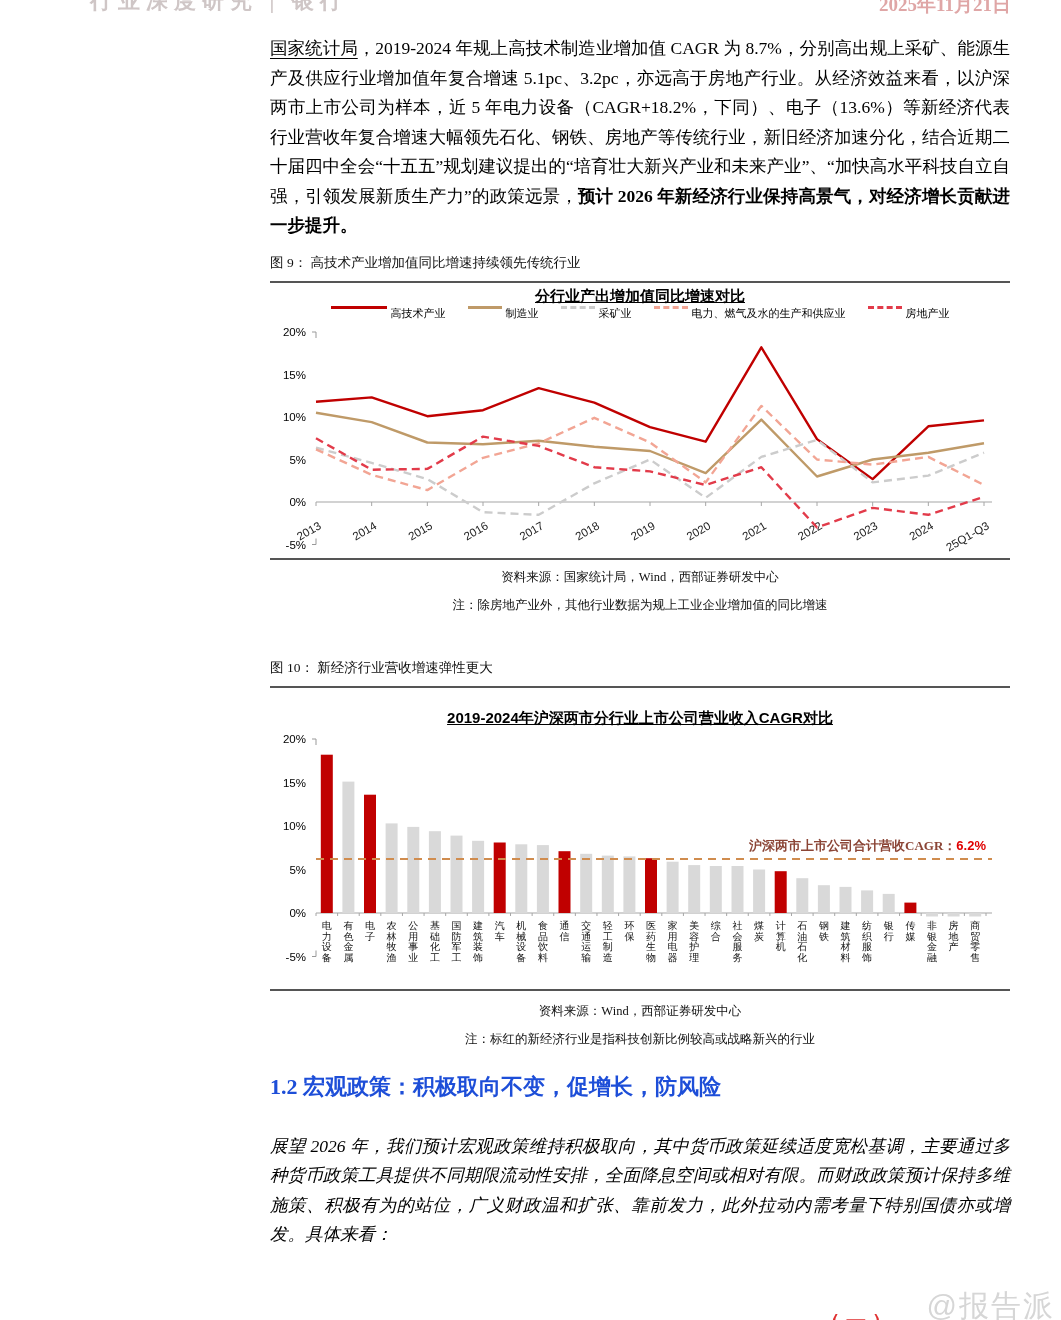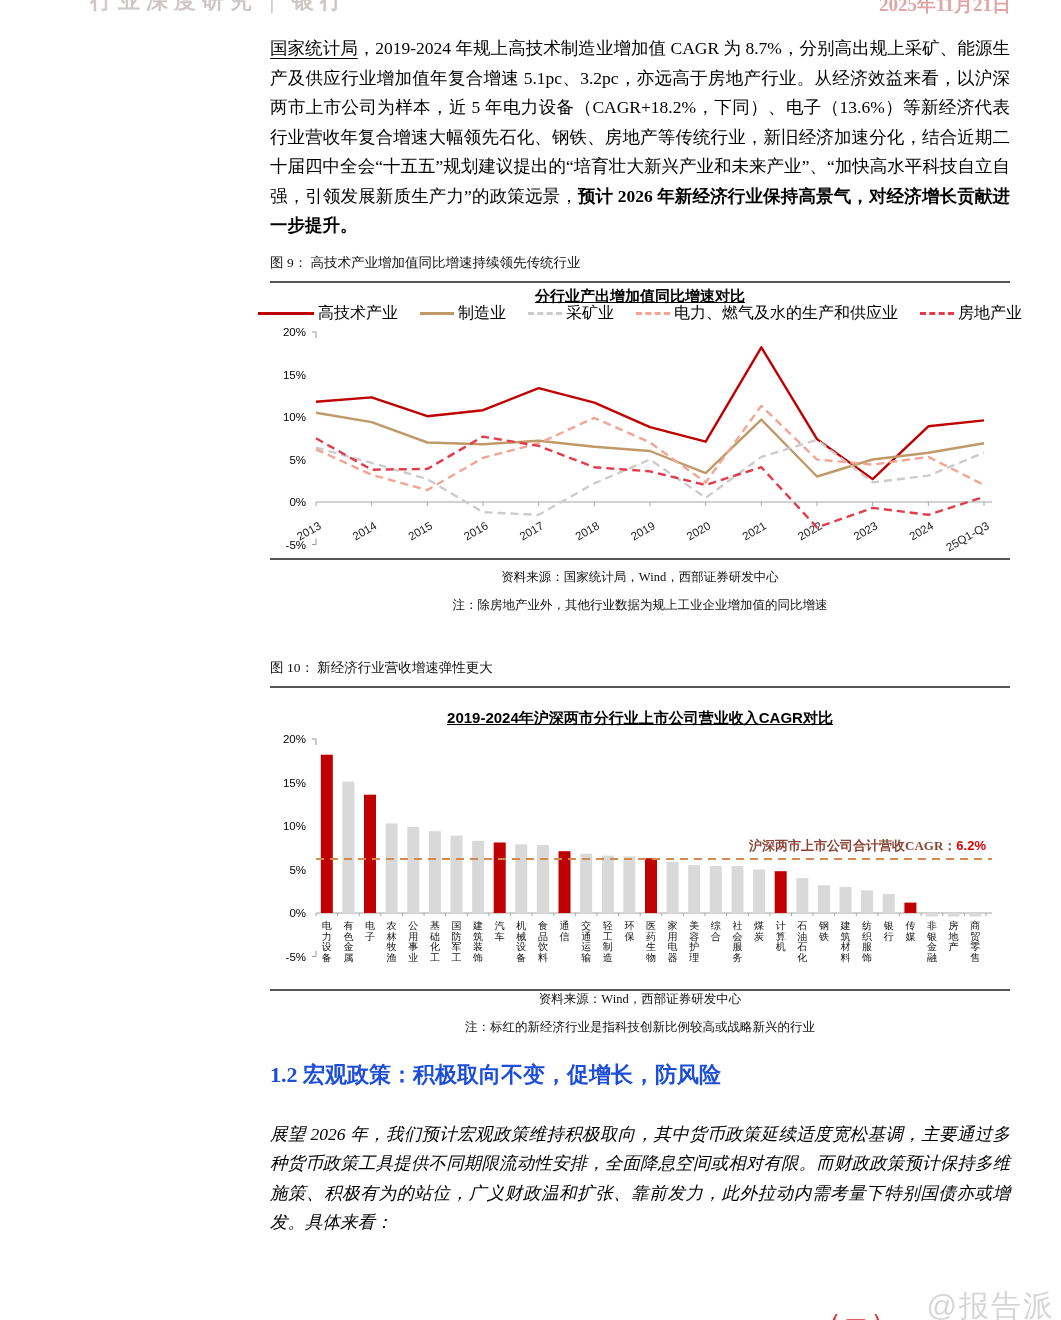--- a/index.html
+++ b/index.html
@@ -23,28 +23,28 @@
   .u{text-decoration:underline;text-underline-offset:4px;}
   b{font-weight:bold;}
   .fig-caption{margin-top:12px;font-size:13.5px;line-height:19px;color:#111;}
   .cap10{margin-top:44px;}
   .fig-rule{margin-top:9px;border-top:2.5px solid #555555;height:0;}
   .fig-rule-bottom{margin-top:0;border-top:2.5px solid #555555;height:0;}
   .chart-title{margin-top:4px;font-size:15px;font-weight:bold;text-align:center;line-height:18px;color:#000;
     font-family:"Liberation Sans","DejaVu Sans",sans-serif;text-decoration:underline;}
   .ct10{margin-top:21px;}
   .legend{margin-top:1px;display:flex;justify-content:center;align-items:center;gap:22px;height:16px;}
-  .legend-item{display:flex;align-items:center;gap:4px;font-size:16px;white-space:nowrap;}
+  .legend-item{display:flex;gap:4px;font-size:11px;white-space:nowrap;}
   .sw{display:inline-block;width:34px;height:0;}
   .sw-solid{border-top:3px solid;}
   .sw-dash{border-top:3px dashed;}
   .legend-item:first-child .sw{width:56px;}
   svg.chart{display:block;}
   .src,.note{font-size:12.5px;line-height:17px;color:#111;text-align:center;}
-  .src{margin-top:0;}
+  .src{margin-top:12px;}
   .note{margin-top:11px;}
   .src9{margin-top:9px;}
   .sec-heading{
     margin:24px 0 0 0;font-size:22px;line-height:30px;color:#1d4ed8;font-weight:bold;
   }
   .watermark{
     position:absolute;right:6px;top:1286px;font-size:30px;color:#d6d6d6;
     font-family:"Liberation Sans","DejaVu Sans",sans-serif;letter-spacing:2px;
   }
   .red-clip{

